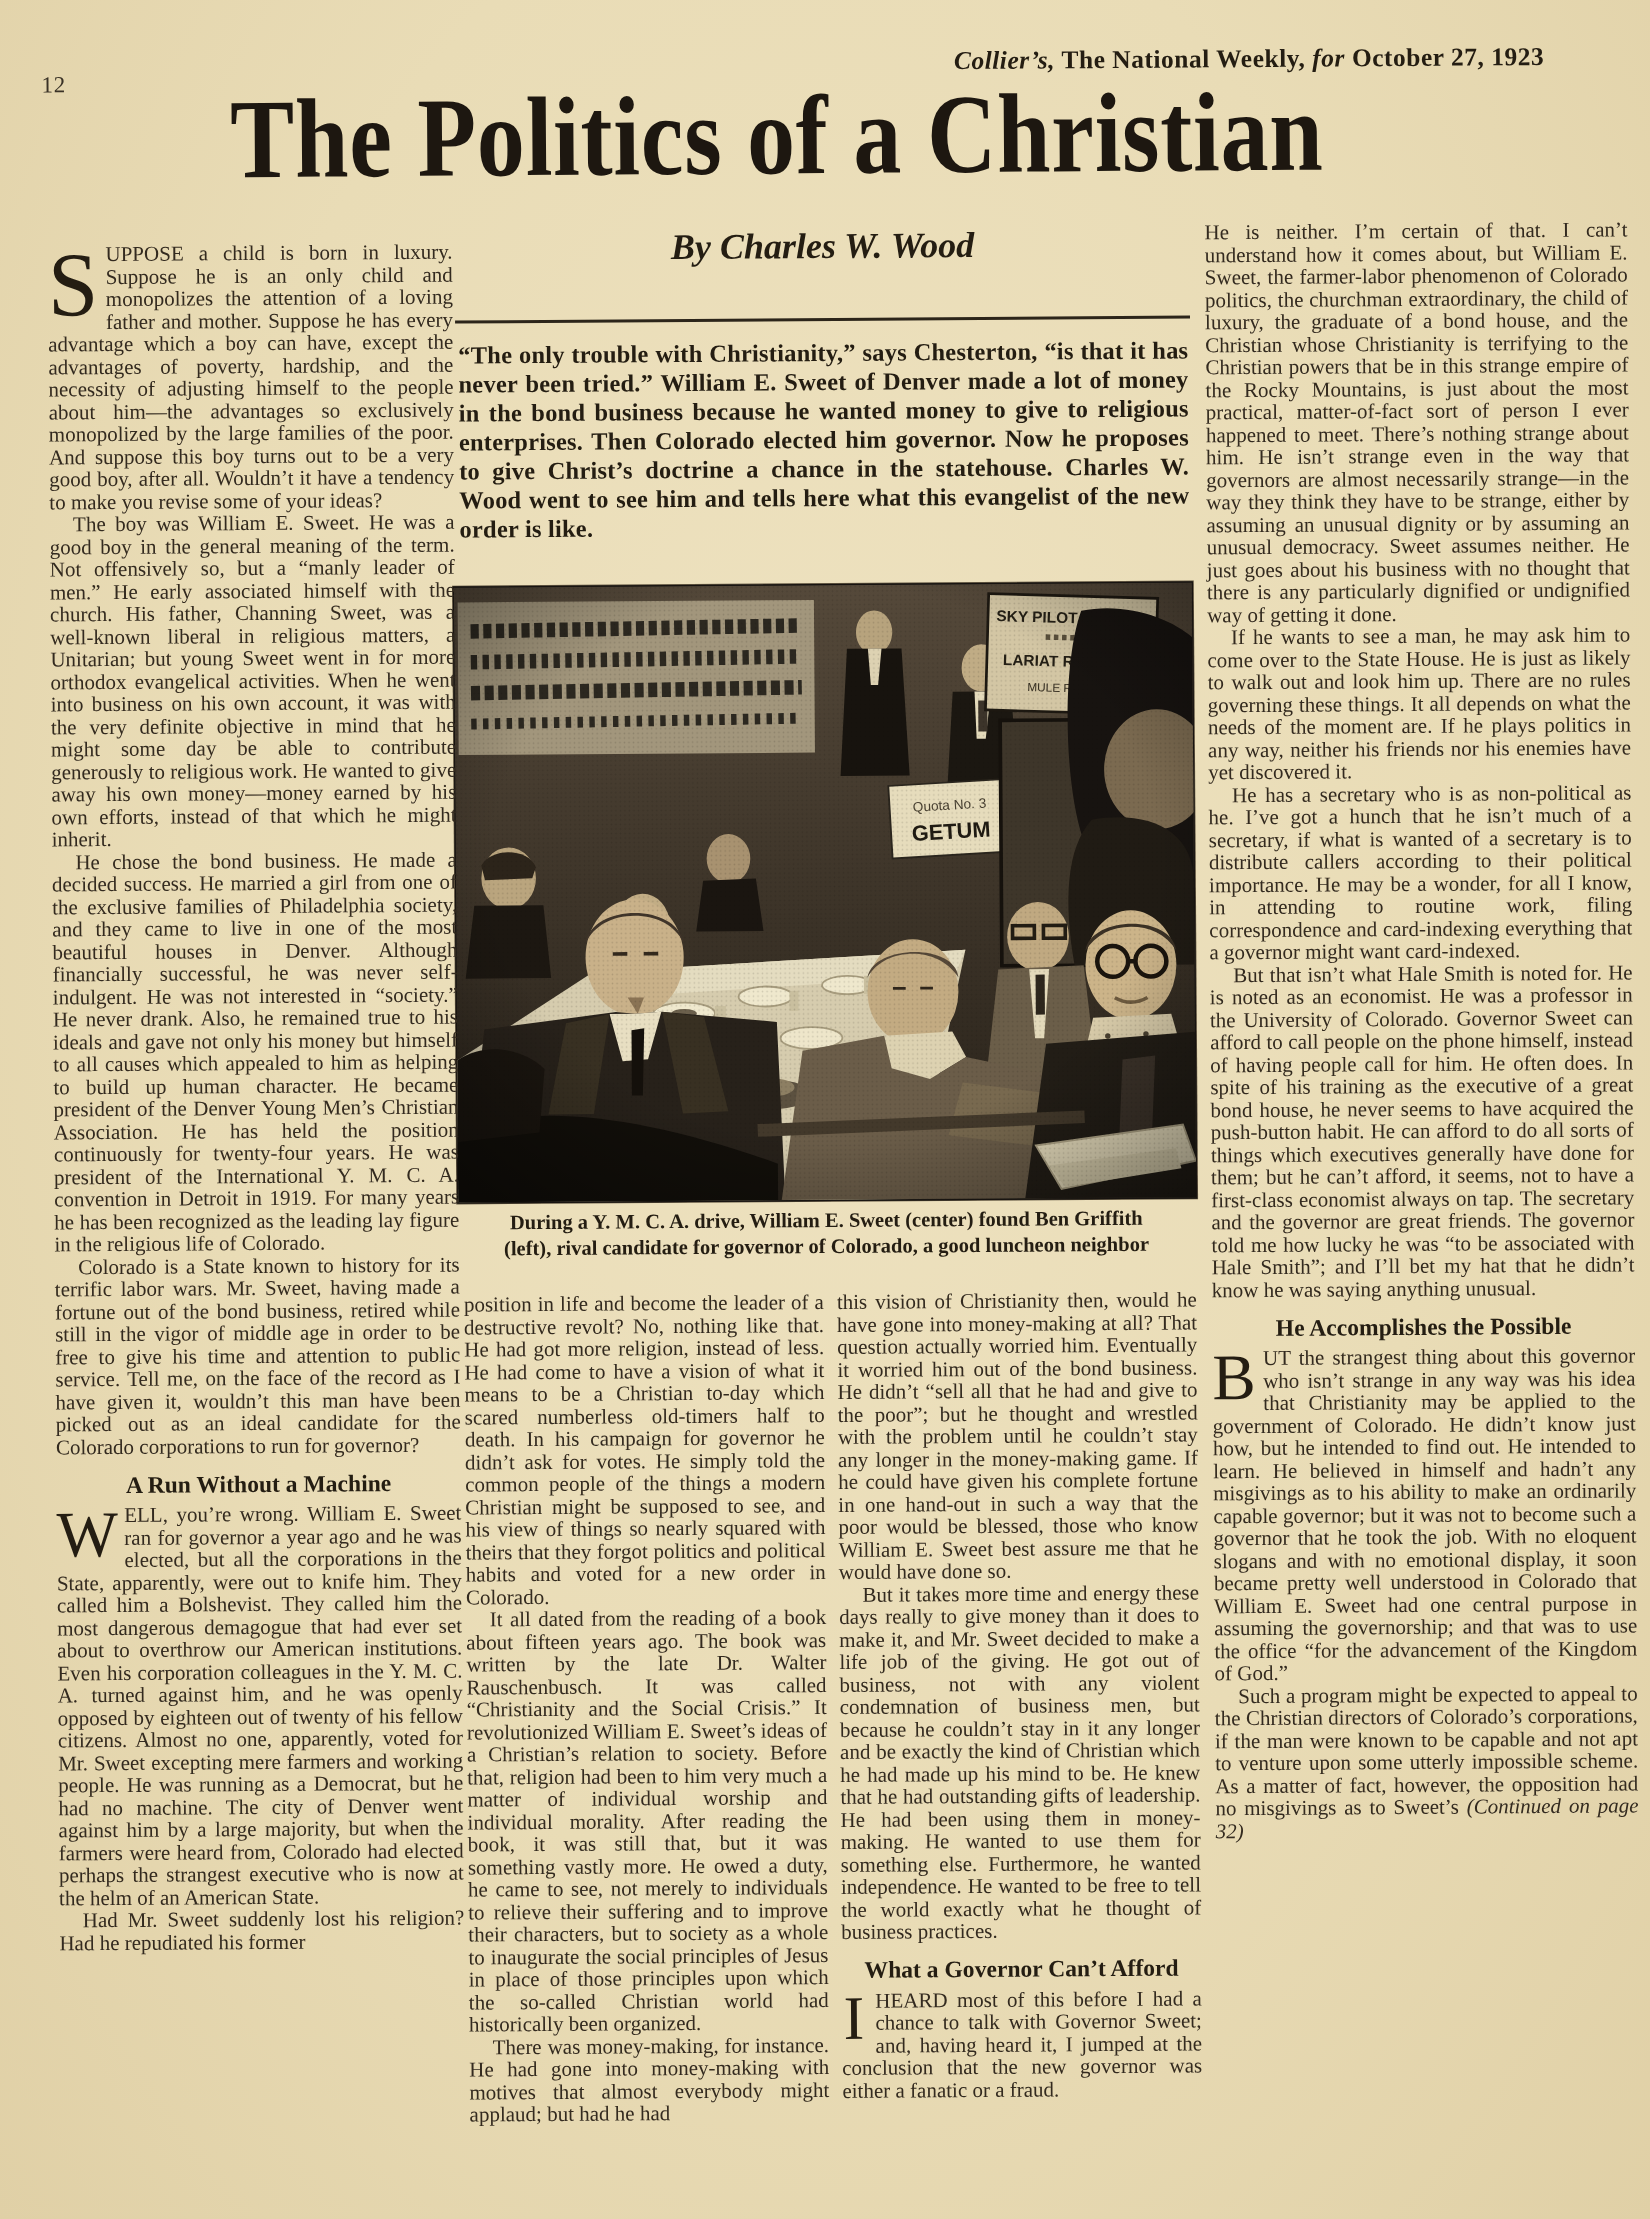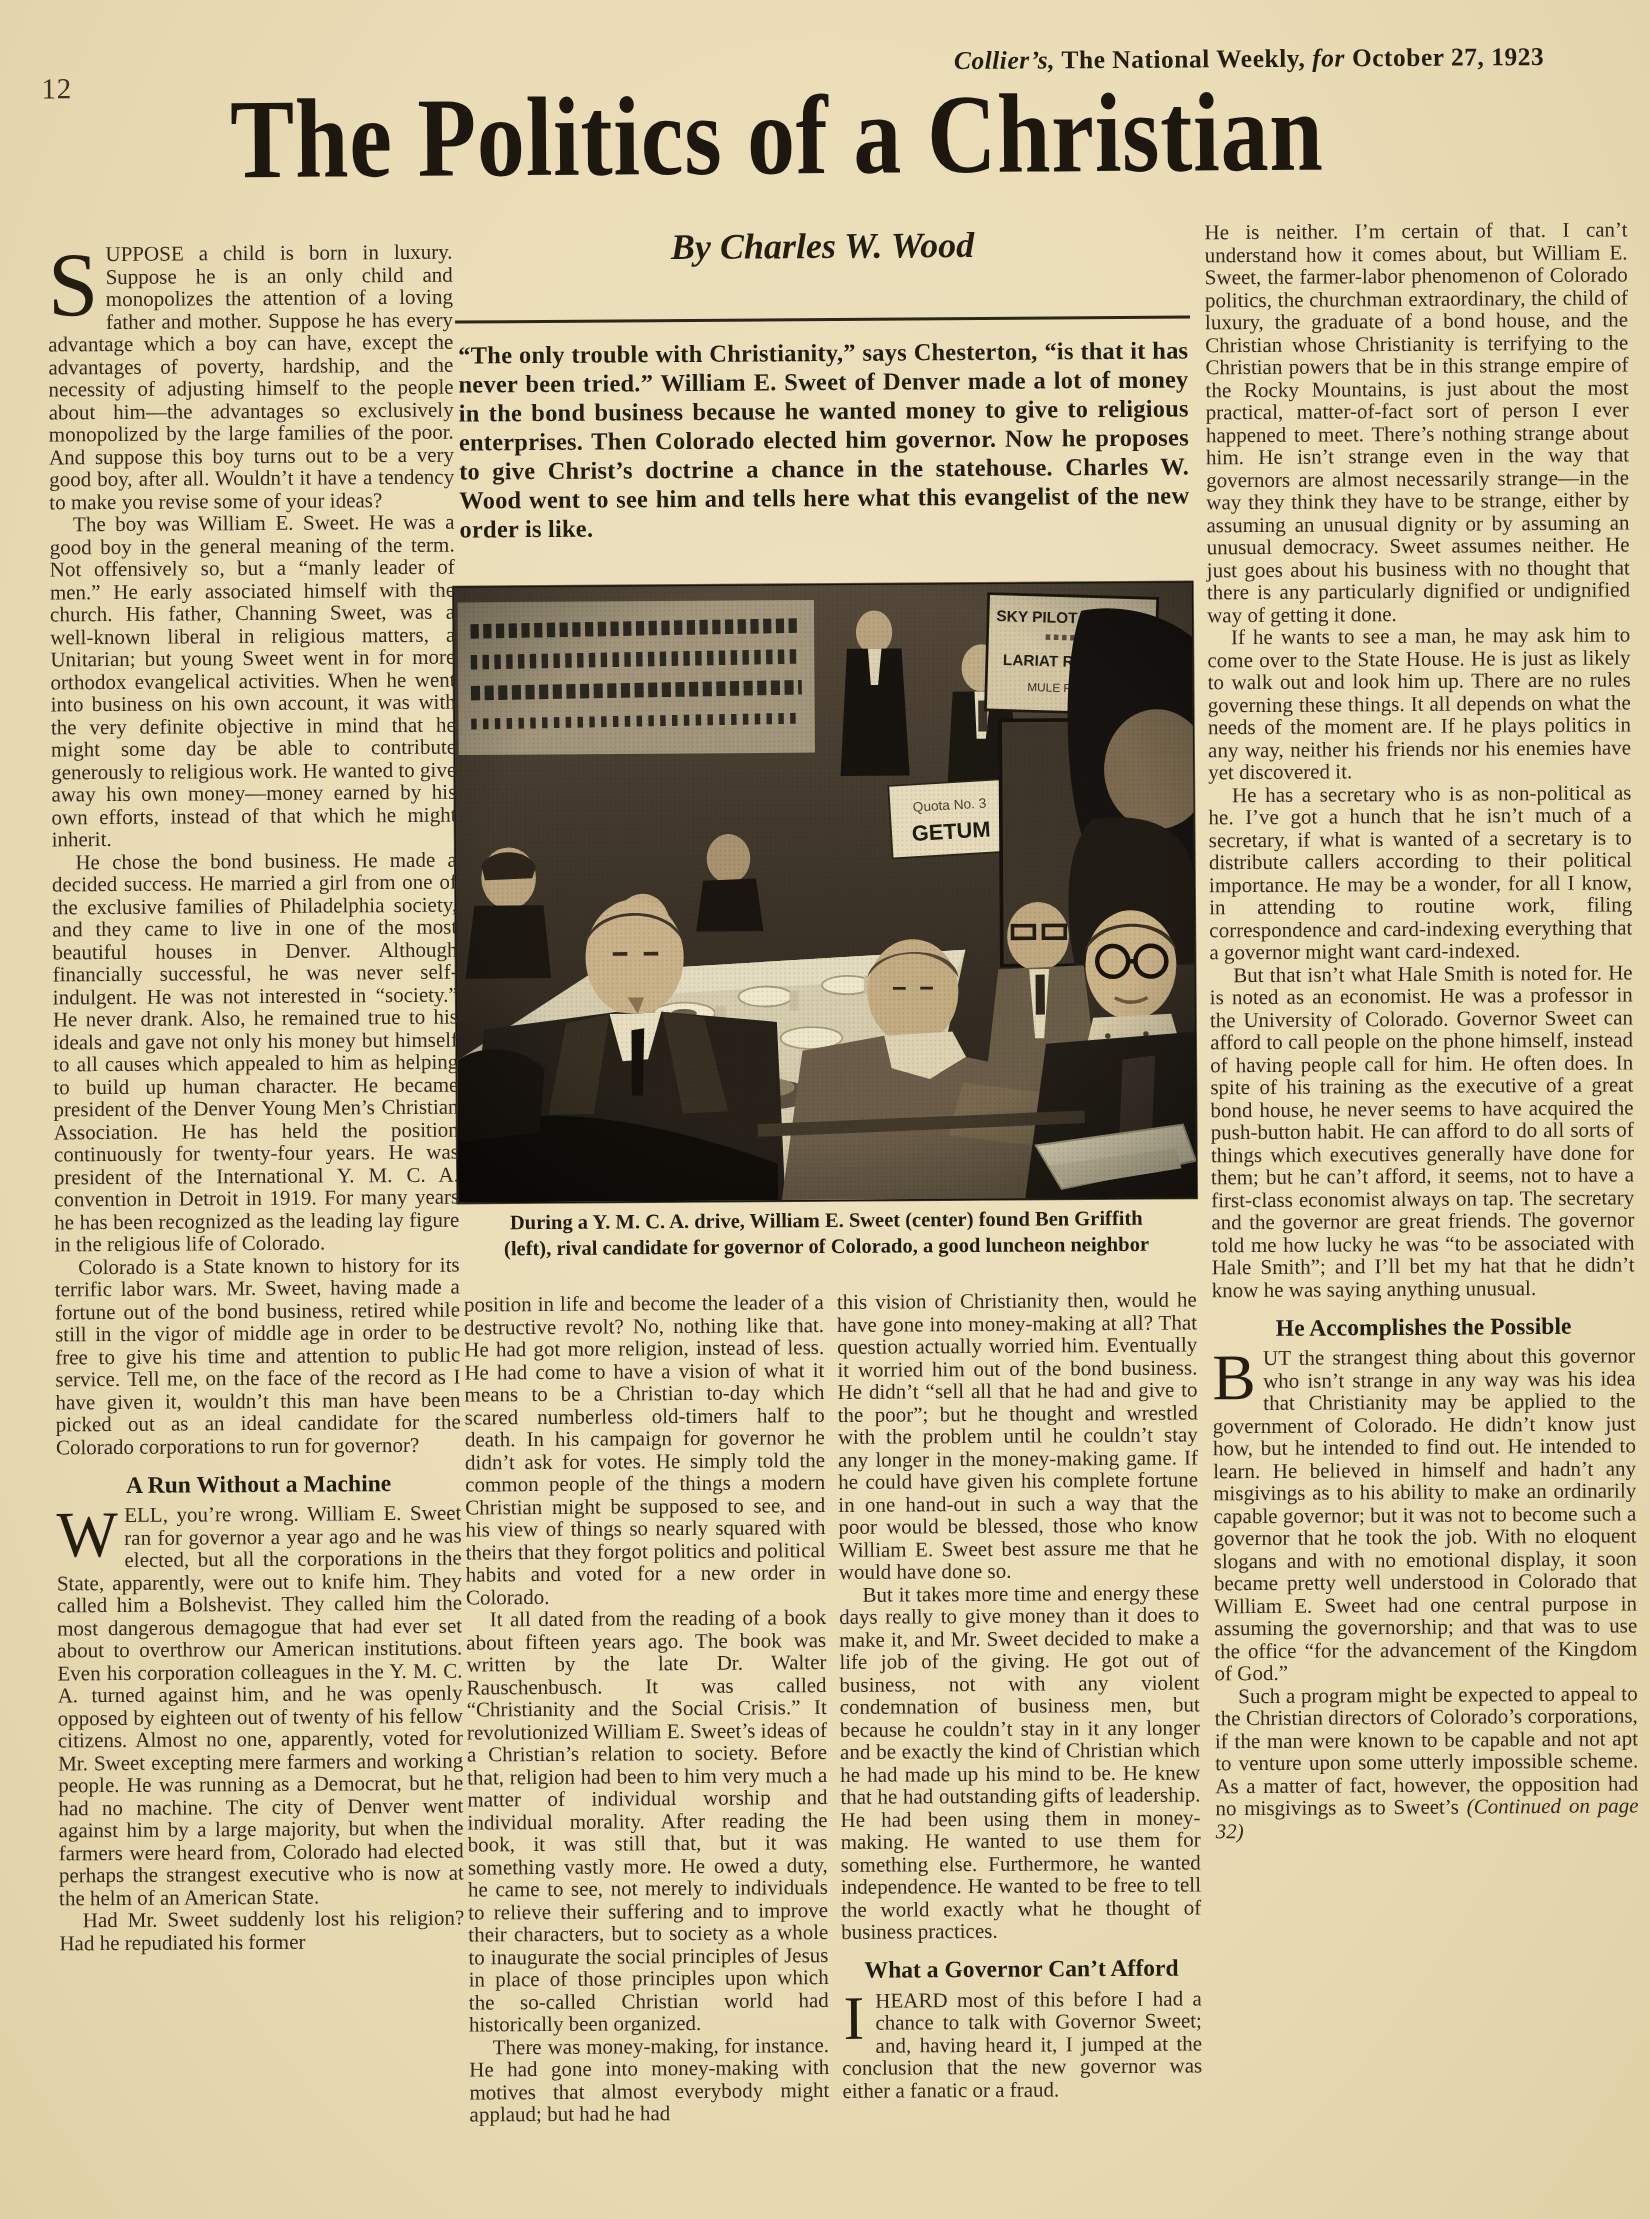--- a/index.html
+++ b/index.html
@@ -6,21 +6,21 @@
   body{
     width:1650px;height:2219px;overflow:hidden;position:relative;
     background:
       radial-gradient(ellipse at 50% 40%, #eee2c0 0%, #e9dcb6 55%, #e0d0a6 100%);
     font-family:"Liberation Serif","DejaVu Serif",serif;
     color:#2f281e;
   }
   #page{position:absolute;left:0;top:0;width:1650px;height:2219px;transform:rotate(-0.4deg);transform-origin:50% 40%;}
   .abs{position:absolute;}
   
-  .pageno{font-size:29px;letter-spacing:0.9px;color:#3a3226;}
+  .pageno{font-size:23px;letter-spacing:0.9px;color:#3a3226;}
   .masthead{font-size:25.5px;font-weight:bold;color:#241d12;text-align:right;letter-spacing:0.5px;}
   .masthead .it{font-style:italic;}
   
   .title-wrap{text-align:center;}
   .title{display:inline-block;font-size:113px;line-height:1.05;font-weight:bold;color:#1d1710;
          transform:scaleX(.85);transform-origin:50% 50%;letter-spacing:0.9px;white-space:nowrap;}
   .byline{font-size:36px;font-weight:bold;font-style:italic;text-align:center;color:#241d12;}
   .rule{background:#2c251a;height:2.7px;}
   
   .pullquote{font-size:24.5px;line-height:29px;font-weight:bold;text-align:justify;color:#241d12;

